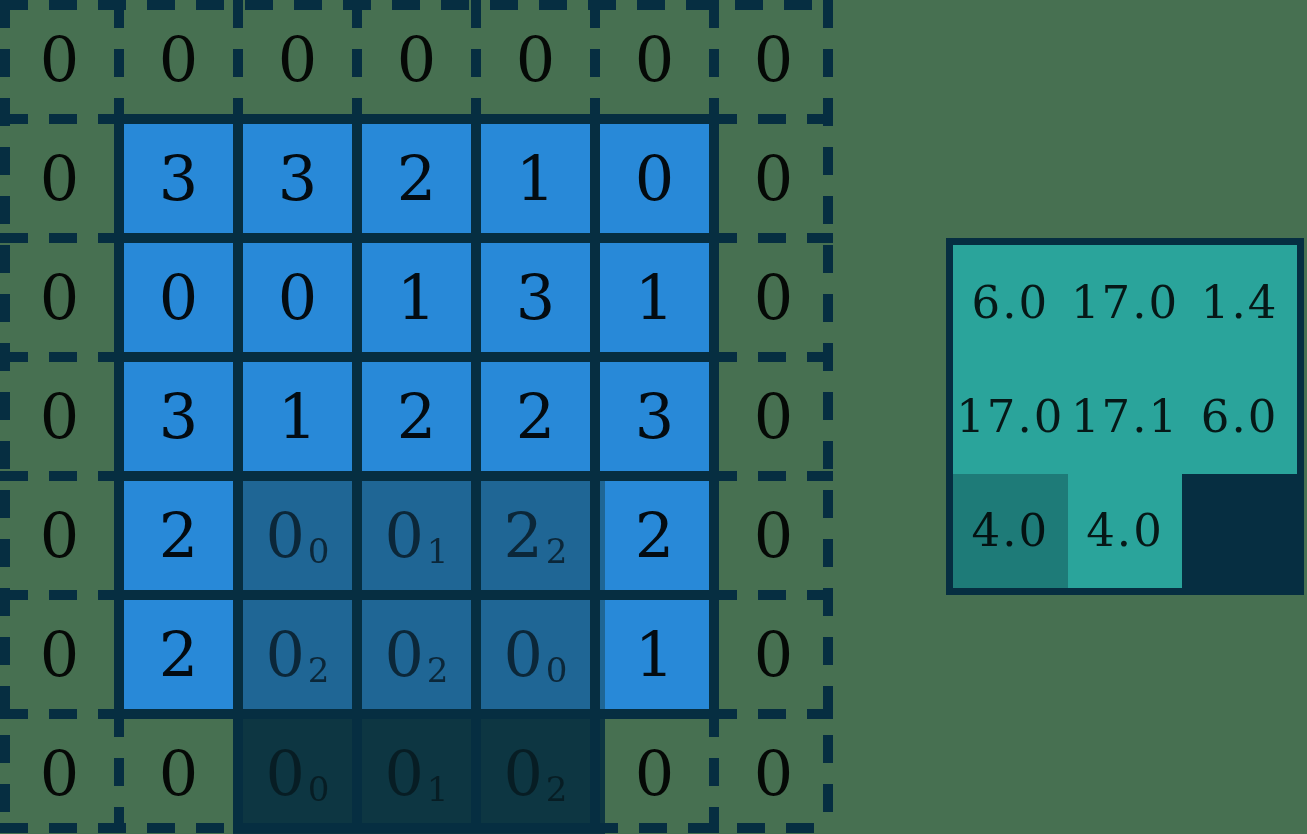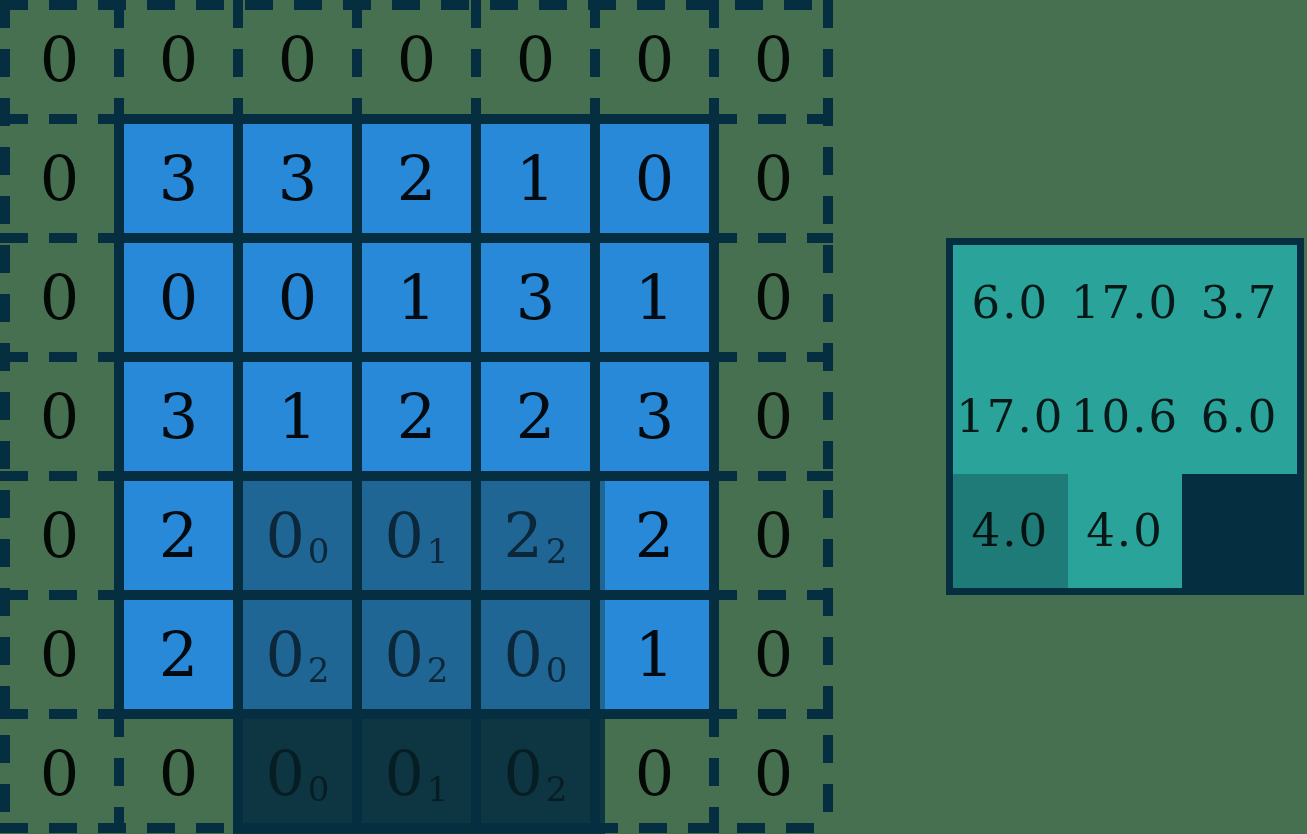--- a/index.html
+++ b/index.html
@@ -264,27 +264,27 @@
   </div>
 
   <div class="ogrid">
     <div class="ocell">
         <span>6.0</span>
       </div>
     <div class="ocell">
         <span>17.0</span>
       </div>
     <div class="ocell">
-        <span>3.7</span>
+        <span>1.4</span>
       </div>
     <div class="ocell">
         <span>17.0</span>
       </div>
     <div class="ocell">
-        <span>10.6</span>
+        <span>17.1</span>
       </div>
     <div class="ocell">
         <span>6.0</span>
       </div>
     <div class="ocell hl">
         <span>4.0</span>
       </div>
     <div class="ocell">
         <span>4.0</span>
       </div>

